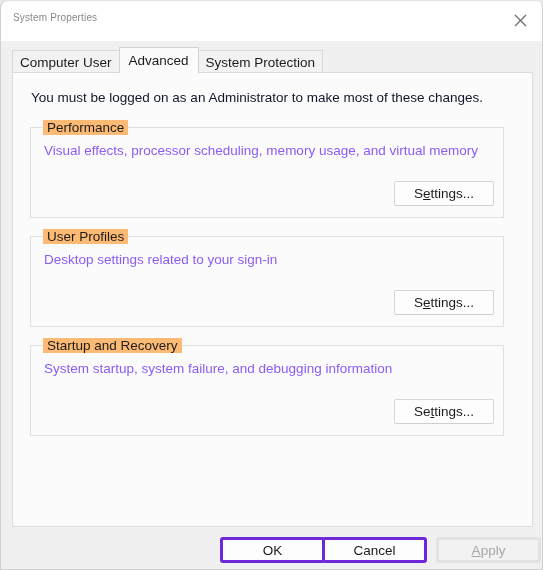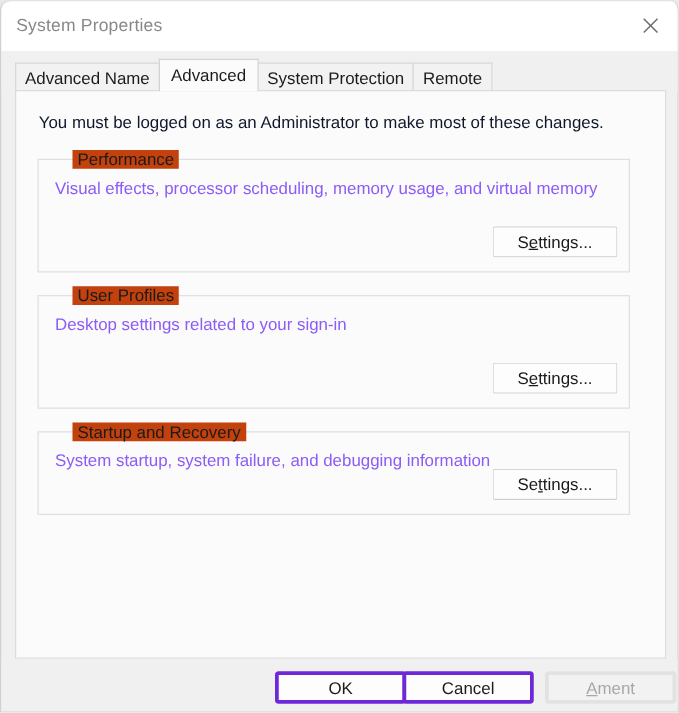--- a/index.html
+++ b/index.html
@@ -38,21 +38,21 @@
     height: 41px;
     background: #ffffff;
     border-radius: 8px 8px 0 0;
     border-top: 1px solid #e2e2e2;
     box-sizing: border-box;
   }
   #titlebar-text {
     position: absolute;
     left: 12px;
     top: 11px;
-    font-size: 14px;
+    font-size: 10px;
     color: #888888;
     letter-spacing: 0.15px;
     white-space: nowrap;
     user-select: none;
   }
   #close-button {
     position: absolute;
     right: 0px;
     top: 0px;
     width: 46px;
@@ -134,42 +134,42 @@
   
   .groupbox {
     position: absolute;
     left: 17px;
     width: 474px;
     box-sizing: border-box;
     border: 1px solid #e0e0e0;
   }
   .groupbox-label {
     position: absolute;
-    left: 27px;
+    left: 12px;
     top: -8px;
-    background: #c2410c;
+    background: #fdba74;
     padding: 0 4px;
     font-size: 13.5px;
     color: #1b1b1b;
     white-space: nowrap;
     user-select: none;
   }
   .groupbox-desc {
     position: absolute;
     left: 13px;
     top: 15px;
     font-size: 13.5px;
     color: #8b5cf6;
     white-space: nowrap;
     user-select: none;
   }
 
   #group-performance { top: 54px;  height: 91px; }
   #group-userprofiles { top: 163px; height: 91px; }
-  #group-startup     { top: 272px; height: 67px; }
+  #group-startup     { top: 272px; height: 91px; }
 
   
   .btn {
     position: absolute;
     box-sizing: border-box;
     background: #fdfdfd;
     border: 1px solid #d6d6d6;
     border-bottom-color: #cfcfcf;
     border-radius: 2px;
     font-size: 13.5px;
@@ -244,24 +244,23 @@
     <div id="close-button">
       <svg width="13" height="13" viewBox="0 0 13 13">
         <line x1="1" y1="1" x2="12" y2="12" stroke="#6b6b6b" stroke-width="1.2"></line>
         <line x1="12" y1="1" x2="1" y2="12" stroke="#6b6b6b" stroke-width="1.2"></line>
       </svg>
     </div>
   </div>
 
   <div id="tabstrip">
     <div id="tablist">
-      <div class="tab">Advanced Name</div>
+      <div class="tab">Computer User</div>
       <div class="tab selected">Advanced</div>
       <div class="tab">System Protection</div>
-      <div class="tab">Remote</div>
     </div>
   </div>
 
   <div id="tabpanel">
 
     <div id="admin-note">You must be logged on as an Administrator to make most of these changes.</div>
 
     <div class="groupbox" id="group-performance">
       <div class="groupbox-label">Performance</div>
       <div class="groupbox-desc">Visual effects, processor scheduling, memory usage, and virtual memory</div>
@@ -298,17 +297,17 @@
         <span>ment Variables...</span>
     </div>
 
   </div>
 
   <div id="footer">
     <div class="footer-btn" id="btn-ok">OK</div>
     <div class="footer-btn" id="btn-cancel">Cancel</div>
     <div class="footer-btn" id="btn-apply">
       <u>A</u>
-        <span>ment</span>
+        <span>pply</span>
     </div>
   </div>
 
 </div>
 
 </body></html>

